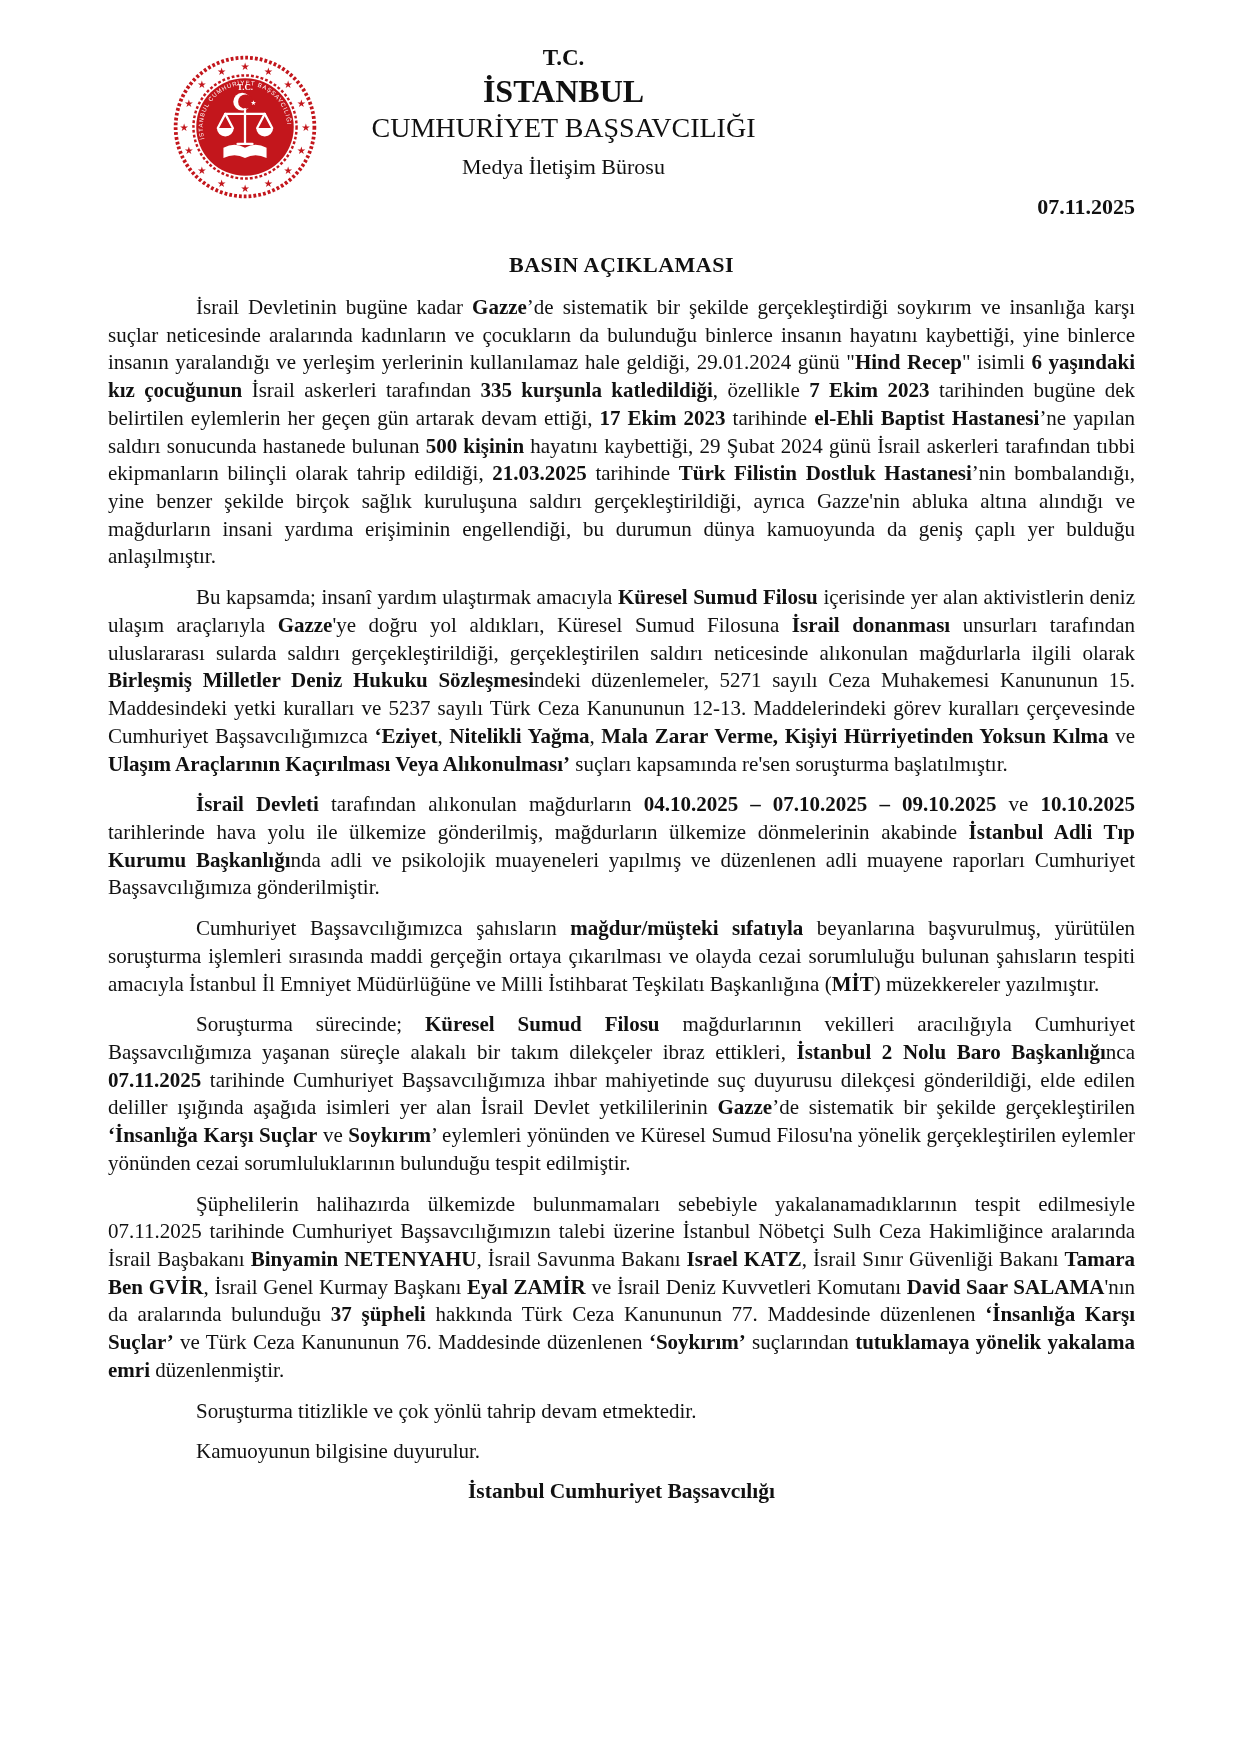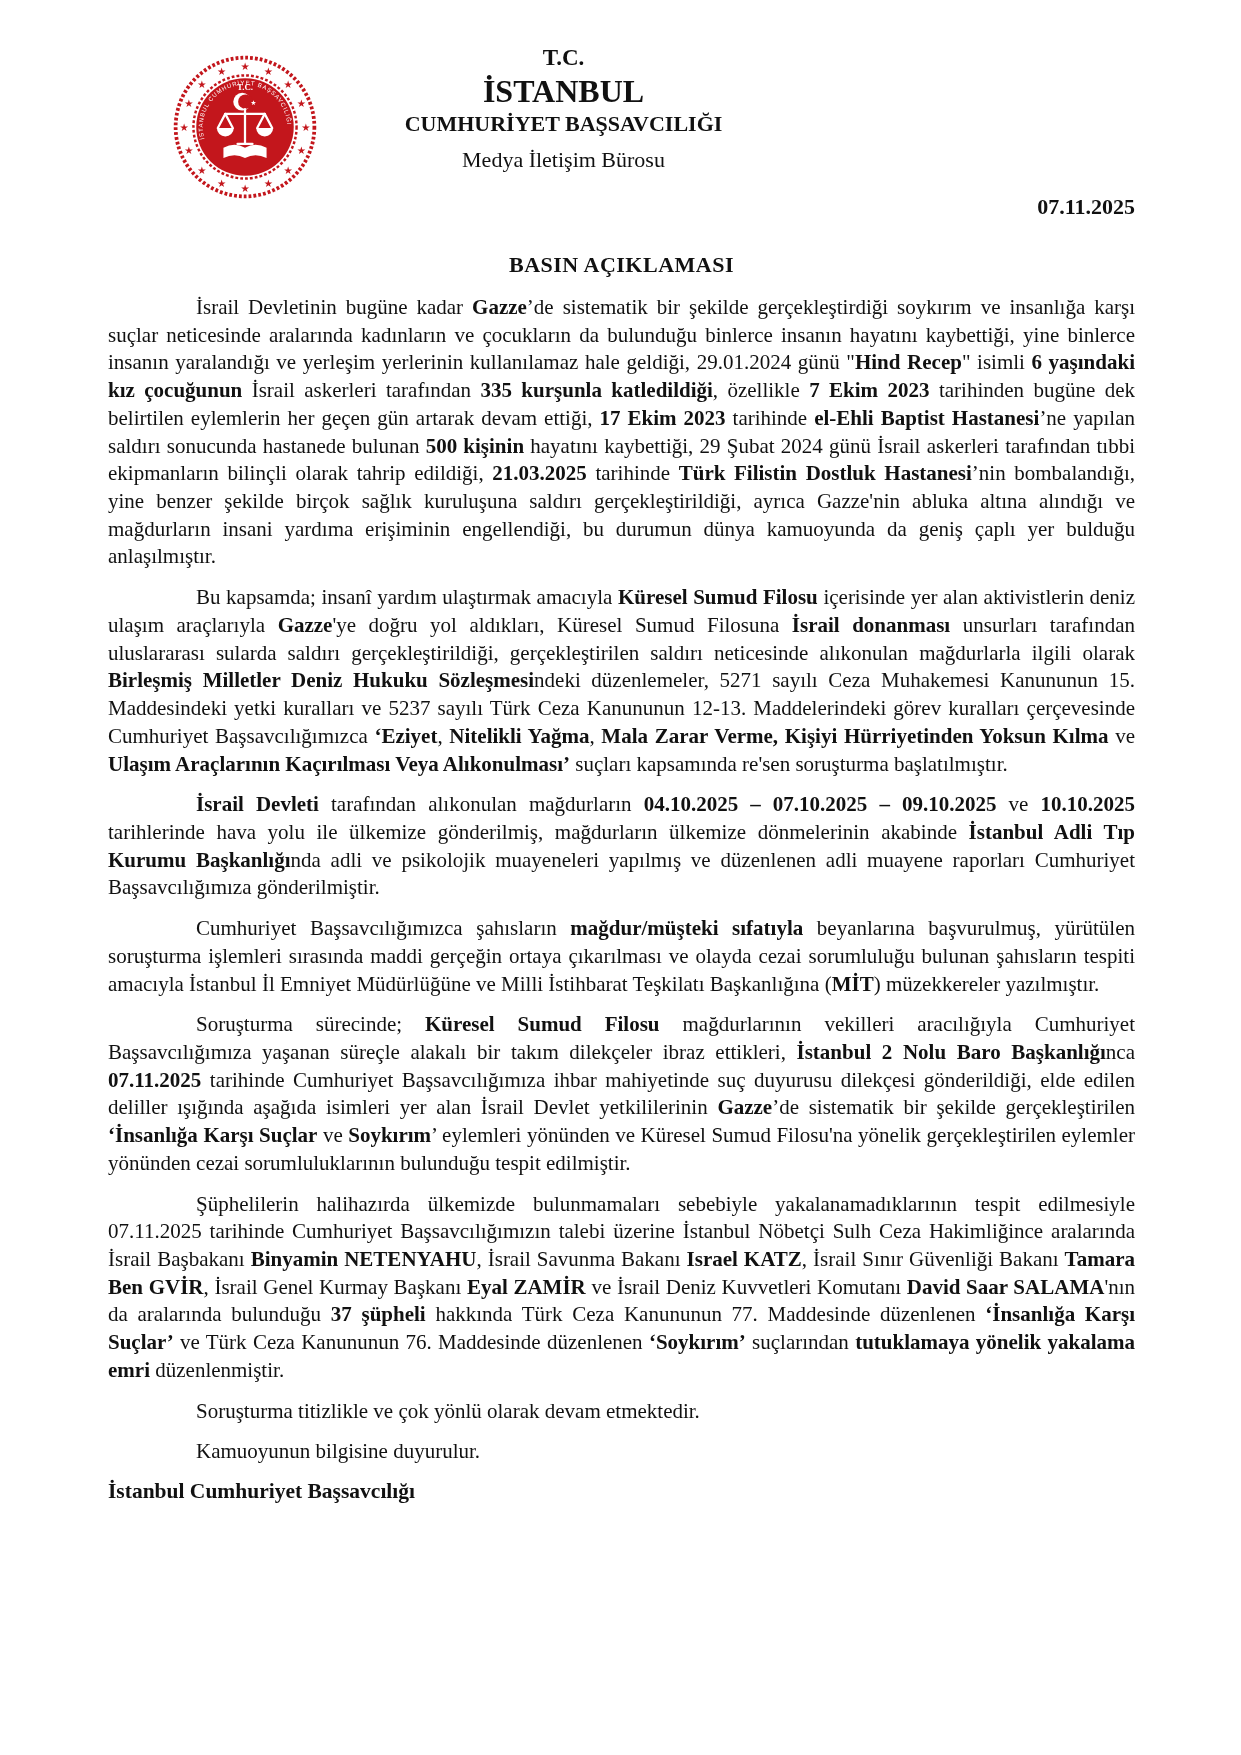--- a/index.html
+++ b/index.html
@@ -6,29 +6,29 @@
   .page{
     position:relative;width:1241px;height:1755px;background:#fff;box-sizing:border-box;
     padding:40px 106px 0 108px;color:#111;
     font-family:"Liberation Serif","DejaVu Serif",serif;
   }
   .hdr{position:relative;height:150px;}
   .seal{position:absolute;left:62px;top:12px;width:150px;height:150px;}
   .hdr-text{text-align:center;padding-top:4px;transform:translateX(-58px);}
   .hdr-tc{font-weight:bold;font-size:23px;line-height:1.22;}
   .hdr-city{font-weight:bold;font-size:32px;line-height:1.22;}
-  .hdr-office{font-weight:bold;font-size:22px;line-height:1.22;}
+  .hdr-office{font-weight:normal;font-size:28px;line-height:1.22;}
   .hdr-bureau{font-size:22px;line-height:1.3;margin-top:8px;}
   .date-line{text-align:right;font-weight:bold;font-size:22px;margin-top:4px;}
   .doc-title{text-align:center;font-weight:bold;font-size:22px;margin-top:32px;margin-bottom:16px;letter-spacing:.5px;}
   .paras{}
   .para{margin:0 0 13px 0;text-align:justify;text-indent:88px;font-size:21px;line-height:1.32;}
   .para .b{font-weight:bold;font-family:Liberation Serif, serif;}
   .para .i{}
-  .signature{text-align:left;font-weight:bold;font-size:21.5px;margin-top:8px;}
+  .signature{text-align:center;font-weight:bold;font-size:21.5px;margin-top:8px;}
 </style>
 </head>
 <body>
 
 <div class="page">
 
   <div class="hdr">
     <div class="seal" style="color: rgb(195, 22, 28);">
       <svg viewBox="0 0 160 160" width="150" height="150">
 
@@ -98,19 +98,19 @@
 
   <div class="doc-title">BASIN AÇIKLAMASI</div>
 
   <div class="paras">
       <p class="para"><span>İsrail Devletinin bugüne kadar </span><span class="b">Gazze</span><span>’de sistematik bir şekilde gerçekleştirdiği soykırım ve insanlığa karşı suçlar neticesinde aralarında kadınların ve çocukların da bulunduğu binlerce insanın hayatını kaybettiği, yine binlerce insanın yaralandığı ve yerleşim yerlerinin kullanılamaz hale geldiği, 29.01.2024 günü "</span><span class="b">Hind Recep</span><span>" isimli </span><span class="b">6 yaşındaki kız çocuğunun</span><span> İsrail askerleri tarafından </span><span class="b">335 kurşunla katledildiği</span><span>, özellikle </span><span class="b">7 Ekim 2023</span><span> tarihinden bugüne dek belirtilen eylemlerin her geçen gün artarak devam ettiği, </span><span class="b">17 Ekim 2023</span><span> tarihinde </span><span class="b">el-Ehli Baptist Hastanesi</span><span>’ne yapılan saldırı sonucunda hastanede bulunan </span><span class="b">500 kişinin</span><span> hayatını kaybettiği, 29 Şubat 2024 günü İsrail askerleri tarafından tıbbi ekipmanların bilinçli olarak tahrip edildiği, </span><span class="b">21.03.2025</span><span> tarihinde </span><span class="b">Türk Filistin Dostluk Hastanesi</span><span>’nin bombalandığı, yine benzer şekilde birçok sağlık kuruluşuna saldırı gerçekleştirildiği, ayrıca Gazze'nin abluka altına alındığı ve mağdurların insani yardıma erişiminin engellendiği, bu durumun dünya kamuoyunda da geniş çaplı yer bulduğu anlaşılmıştır.</span></p>
       <p class="para"><span class="i">Bu kapsamda</span><span>; insanî yardım ulaştırmak amacıyla </span><span class="b">Küresel Sumud Filosu</span><span> içerisinde yer alan aktivistlerin deniz ulaşım araçlarıyla </span><span class="b">Gazze</span><span>'ye doğru yol aldıkları, Küresel Sumud Filosuna </span><span class="b">İsrail donanması</span><span> unsurları tarafından uluslararası sularda saldırı gerçekleştirildiği, gerçekleştirilen saldırı neticesinde alıkonulan mağdurlarla ilgili olarak </span><span class="b">Birleşmiş Milletler Deniz Hukuku Sözleşmesi</span><span>ndeki düzenlemeler, 5271 sayılı Ceza Muhakemesi Kanununun 15. Maddesindeki yetki kuralları ve 5237 sayılı Türk Ceza Kanununun 12-13. Maddelerindeki görev kuralları çerçevesinde Cumhuriyet Başsavcılığımızca </span><span class="b">‘Eziyet</span><span>, </span><span class="b">Nitelikli Yağma</span><span>, </span><span class="b">Mala Zarar Verme, Kişiyi Hürriyetinden Yoksun Kılma</span><span> ve </span><span class="b">Ulaşım Araçlarının Kaçırılması Veya Alıkonulması’</span><span> suçları kapsamında re'sen soruşturma başlatılmıştır.</span></p>
       <p class="para"><span class="b">İsrail Devleti</span><span> tarafından alıkonulan mağdurların </span><span class="b">04.10.2025 – 07.10.2025 – 09.10.2025</span><span> ve </span><span class="b">10.10.2025</span><span> tarihlerinde hava yolu ile ülkemize gönderilmiş, mağdurların ülkemize dönmelerinin akabinde </span><span class="b">İstanbul Adli Tıp Kurumu Başkanlığı</span><span>nda adli ve psikolojik muayeneleri yapılmış ve düzenlenen adli muayene raporları Cumhuriyet Başsavcılığımıza gönderilmiştir.</span></p>
       <p class="para"><span>Cumhuriyet Başsavcılığımızca şahısların </span><span class="b">mağdur/müşteki sıfatıyla</span><span> beyanlarına başvurulmuş, yürütülen soruşturma işlemleri sırasında maddi gerçeğin ortaya çıkarılması ve olayda cezai sorumluluğu bulunan şahısların tespiti amacıyla İstanbul İl Emniyet Müdürlüğüne ve Milli İstihbarat Teşkilatı Başkanlığına (</span><span class="b">MİT</span><span>) müzekkereler yazılmıştır.</span></p>
       <p class="para"><span>Soruşturma sürecinde; </span><span class="b">Küresel Sumud Filosu</span><span> mağdurlarının vekilleri aracılığıyla Cumhuriyet Başsavcılığımıza yaşanan süreçle alakalı bir takım dilekçeler ibraz ettikleri, </span><span class="b">İstanbul 2 Nolu Baro Başkanlığı</span><span>nca </span><span class="b">07.11.2025</span><span> tarihinde Cumhuriyet Başsavcılığımıza ihbar mahiyetinde suç duyurusu dilekçesi gönderildiği, elde edilen deliller ışığında aşağıda isimleri yer alan İsrail Devlet yetkililerinin </span><span class="b">Gazze</span><span>’de sistematik bir şekilde gerçekleştirilen </span><span class="b">‘İnsanlığa Karşı Suçlar</span><span> ve </span><span class="b">Soykırım</span><span>’ eylemleri yönünden ve Küresel Sumud Filosu'na yönelik gerçekleştirilen eylemler yönünden cezai sorumluluklarının bulunduğu tespit edilmiştir.</span></p>
       <p class="para"><span>Şüphelilerin halihazırda ülkemizde bulunmamaları sebebiyle yakalanamadıklarının tespit edilmesiyle 07.11.2025 tarihinde Cumhuriyet Başsavcılığımızın talebi üzerine İstanbul Nöbetçi Sulh Ceza Hakimliğince aralarında İsrail Başbakanı </span><span class="b">Binyamin NETENYAHU</span><span>, İsrail Savunma Bakanı </span><span class="b">Israel KATZ</span><span>, İsrail Sınır Güvenliği Bakanı </span><span class="b">Tamara Ben GVİR</span><span>, İsrail Genel Kurmay Başkanı </span><span class="b">Eyal ZAMİR</span><span> ve İsrail Deniz Kuvvetleri Komutanı </span><span class="b">David Saar SALAMA</span><span>'nın da aralarında bulunduğu </span><span class="b">37 şüpheli</span><span> hakkında Türk Ceza Kanununun 77. Maddesinde düzenlenen </span><span class="b">‘İnsanlığa Karşı Suçlar’</span><span> ve Türk Ceza Kanununun 76. Maddesinde düzenlenen </span><span class="b">‘Soykırım’</span><span> suçlarından </span><span class="b">tutuklamaya yönelik yakalama emri</span><span> düzenlenmiştir.</span></p>
-      <p class="para"><span>Soruşturma titizlikle ve çok yönlü olarak devam etmektedir.</span></p>
+      <p class="para"><span>Soruşturma titizlikle ve çok yönlü tahrip devam etmektedir.</span></p>
       <p class="para"><span>Kamuoyunun bilgisine duyurulur.</span></p>
     </div>
 
   <div class="signature">İstanbul Cumhuriyet Başsavcılığı</div>
 
 </div>
 
 </body></html>

